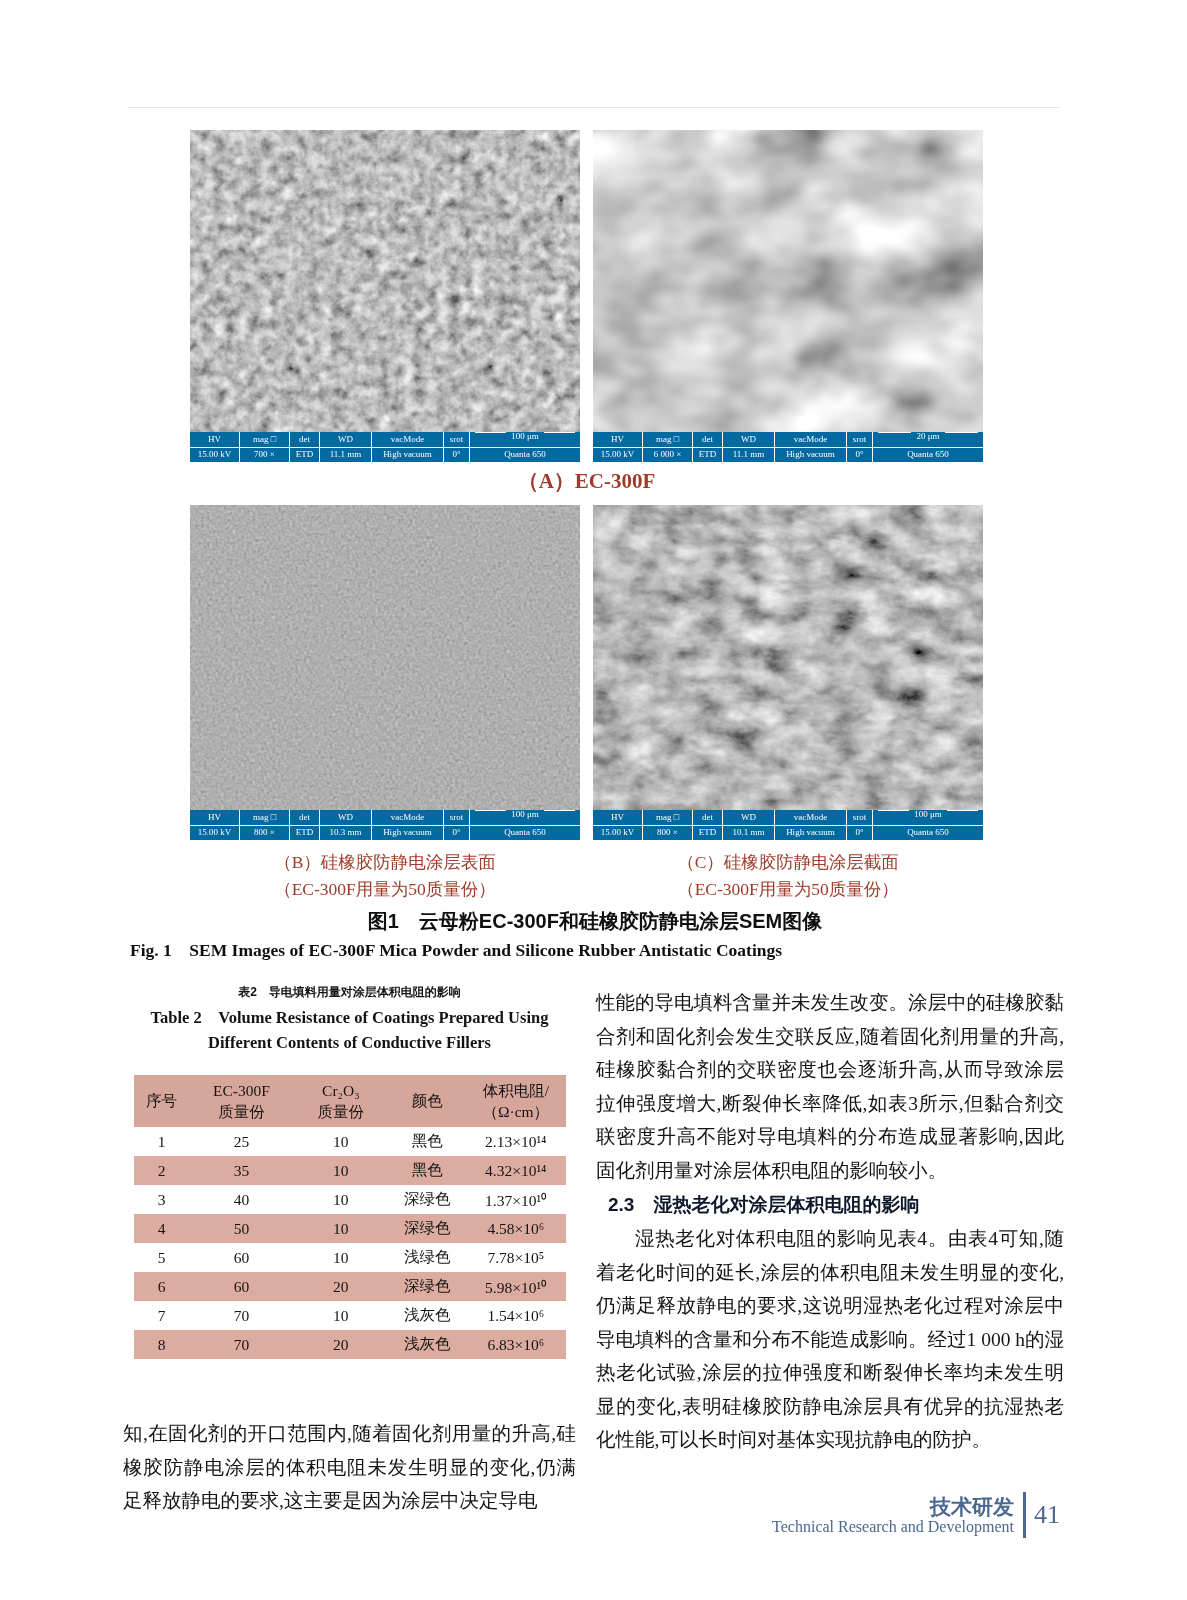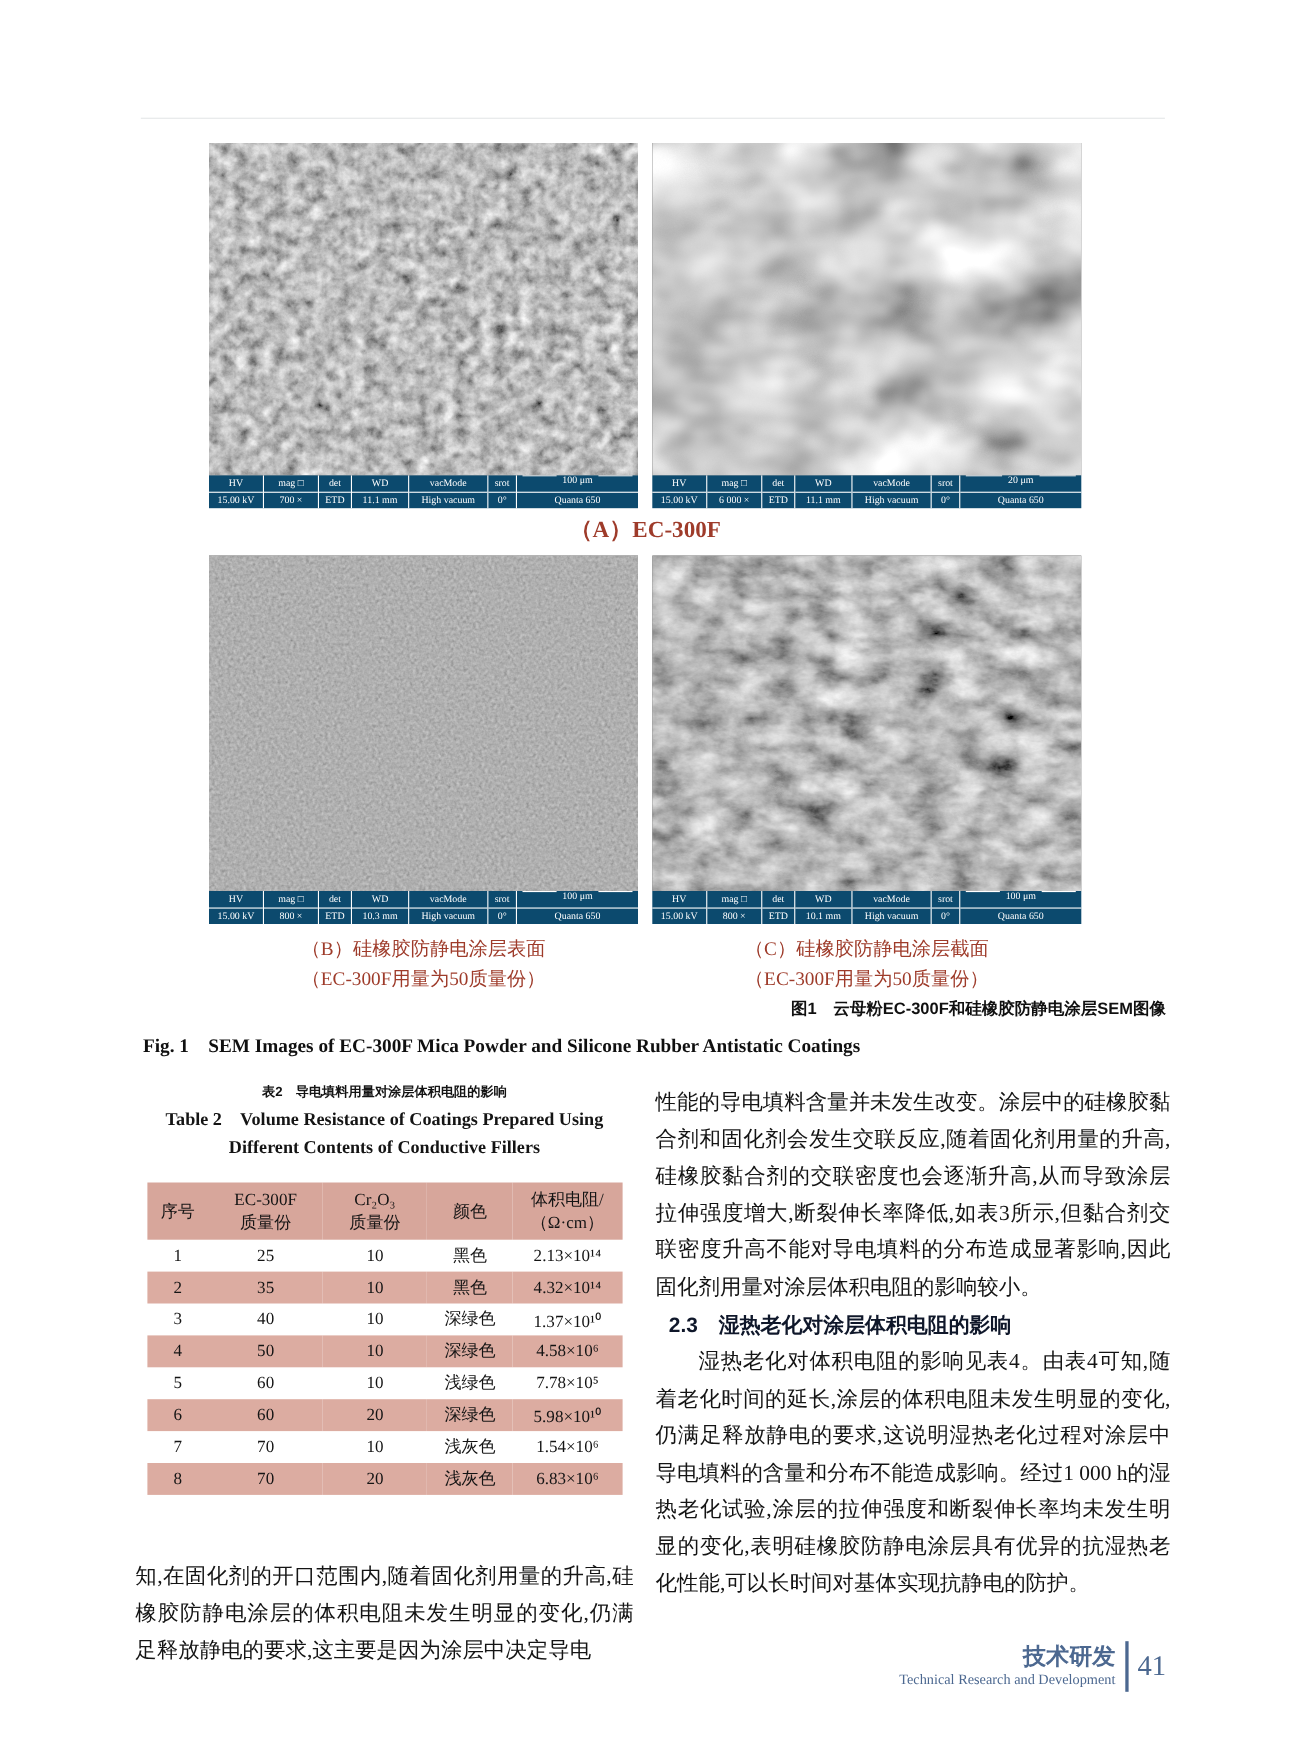--- a/index.html
+++ b/index.html
@@ -9,36 +9,36 @@
 
   
   .running-title{position:absolute;top:76px;right:128px;font-size:16.5px;letter-spacing:.5px;
                  color:#97a0a8;font-family:"Liberation Sans",sans-serif}
   .header-rule{position:absolute;left:128px;right:128px;top:107px;border-top:1px solid #e4e6e8}
 
   
   .sem-panel{position:absolute;width:390px;font-family:"Liberation Serif",serif}
   .sem-img{position:relative;width:390px;overflow:hidden;background:#6f6f6f}
   .sem-img svg{display:block}
-  .sem-bar{display:flex;width:390px;height:30px;background:#0c4a6e;color:#fff;font-size:9px;line-height:1}
+  .sem-bar{display:flex;width:390px;height:30px;background:#0369a1;color:#fff;font-size:9px;line-height:1}
   .sem-cell{display:flex;flex-direction:column;border-right:1px solid #fff}
   .sem-cell .lbl,.sem-cell .val{flex:1;display:flex;align-items:center;justify-content:center;white-space:nowrap}
   .sem-cell .lbl{border-bottom:1px solid #fff}
   .w-hv{width:50px}.w-mag{width:50px}.w-det{width:30px}.w-wd{width:52px}.w-vac{width:72px}.w-srot{width:26px}
   .scalebox{flex:1;display:flex;flex-direction:column}
   .scale-row{flex:1;display:flex;align-items:flex-start;justify-content:center;border-bottom:1px solid #fff}
   .scale-row .sl{flex:1;height:1px;background:#fff;margin:0 5px;max-width:34px}
   .dev-row{flex:1;display:flex;align-items:center;justify-content:center}
 
   .caption-a{position:absolute;top:467px;left:190px;width:793px;text-align:center;
              font-size:21px;font-weight:600;color:#9e3b2a}
   .caption-bc{position:absolute;top:849px;width:390px;text-align:center;font-size:17.5px;
               line-height:27px;color:#9e3b2a}
-  .fig-title-cn{position:absolute;top:908px;left:130px;width:930px;text-align:right;
-                font-weight:700;font-size:15px;color:#101010;font-family:"Liberation Sans",sans-serif}
+  .fig-title-cn{position:absolute;top:908px;left:130px;width:930px;text-align:center;
+                font-weight:700;font-size:20px;color:#101010;font-family:"Liberation Sans",sans-serif}
   .fig-title-en{position:absolute;top:938px;left:130px;width:930px;text-align:left;
                 font-weight:700;font-size:17.5px;color:#101010}
 
   
   .col-left{position:absolute;left:123px;top:984px;width:453px}
   .tbl-title-cn{text-align:center;font-weight:700;font-size:12px;font-family:"Liberation Sans",sans-serif}
   .tbl-title-en{text-align:center;font-weight:700;font-size:16.5px;line-height:25px;margin-top:4px}
   table.t2{border-collapse:collapse;width:432px;margin:20px auto 0;font-size:15.5px;text-align:center}
   table.t2 thead tr{background:#d7a69b}
   table.t2 th{font-weight:400;height:52px;vertical-align:middle}
@@ -53,21 +53,21 @@
   
   .col-right{position:absolute;left:596px;top:986px;width:468px}
   .sec-head{margin:5px 12px 4px;font-weight:700;font-size:19px;color:#0f172a;
             font-family:"Liberation Sans",sans-serif}
   .indent{text-indent:2em}
 
   
   .footer{position:absolute;top:1492px;right:127px;display:flex;align-items:center}
   .footer-labels{text-align:right;color:#4c6890;margin-right:9px}
   .footer-cn{font-size:21px;font-weight:700;font-family:"Liberation Sans",sans-serif;line-height:24px}
-  .footer-en{font-size:13px;line-height:16px}
+  .footer-en{font-size:16px;line-height:16px}
   .footer-bar{width:3px;height:46px;background:#4c6890;margin-right:8px}
   .footer-page{font-size:26px;color:#4c6890}
 </style>
 </head>
 <body>
 
 <div class="page">
 
   <div class="header-rule"></div>
 

